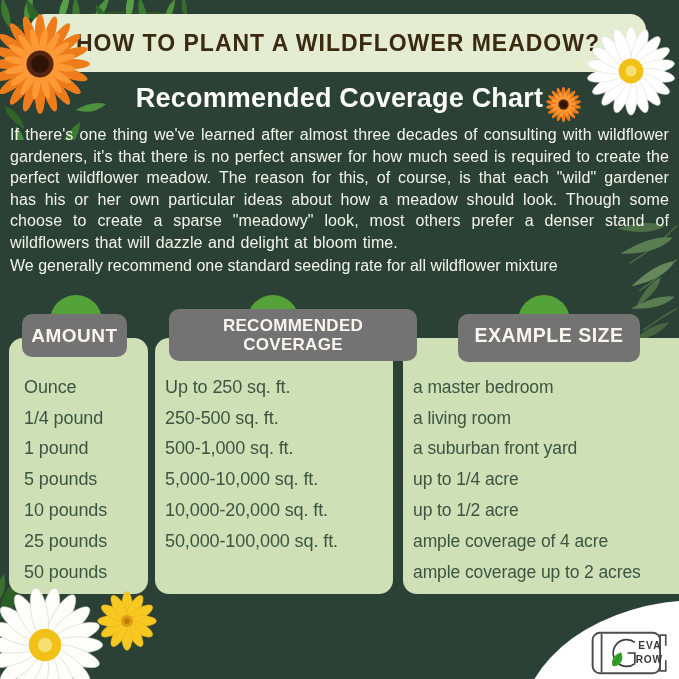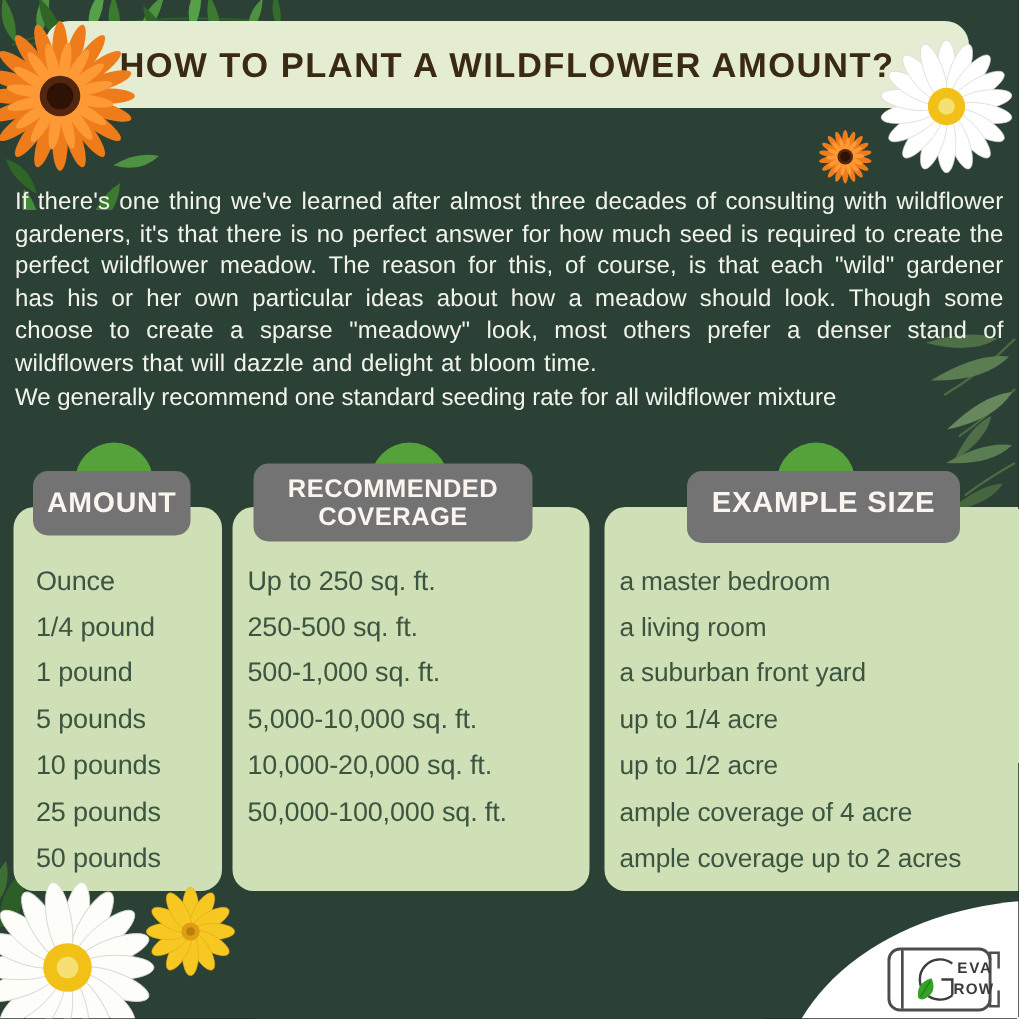--- a/index.html
+++ b/index.html
@@ -25,21 +25,21 @@
   .rec{position:absolute;left:10px;top:257px;width:660px;margin:0;
     font-size:16px;color:#f2f4ec;z-index:2;white-space:nowrap;}
 
   
   .arch{position:absolute;width:52px;height:26px;border-radius:52px 52px 0 0;
     background:#56a23a;z-index:2;}
   .arch1{left:50px;top:295px}.arch2{left:247px;top:295px}.arch3{left:518px;top:295px}
   .hbox{position:absolute;background:#737373;border-radius:10px;color:#faf6ef;
     font-weight:bold;text-align:center;z-index:4;}
   .hbox1{left:22px;top:314px;width:105px;height:43px;line-height:43px;font-size:19px;letter-spacing:.5px;}
-  .hbox2{left:169px;top:309px;width:186px;height:52px;font-size:17px;line-height:19px;
+  .hbox2{left:169px;top:309px;width:248px;height:52px;font-size:17px;line-height:19px;
     padding-top:0;display:flex;align-items:center;justify-content:center;letter-spacing:.3px;}
   .hbox2 span{padding:0 10px;}
   .hbox3{left:458px;top:314px;width:182px;height:48px;line-height:43px;font-size:19.5px;letter-spacing:.5px;}
 
   
   .panel{position:absolute;top:338px;height:256px;background:#cfe0b7;border-radius:14px;z-index:3;}
   .panel1{left:9px;width:139px}
   .panel2{left:155px;width:238px}
   .panel3{left:403px;width:292px}
   .rows{list-style:none;margin:0;padding:34px 0 0 15px;}
@@ -99,22 +99,23 @@
     <use href="#el1" transform="translate(106,78) rotate(160)" fill="#5b7d52"></use>
     <use href="#el1" transform="translate(100,104) rotate(148) scale(0.9)" fill="#46663f"></use>
   </svg>
 
   <svg class="abs bl-corner-leaf" width="40" height="48" viewBox="0 0 40 48">
     <path d="M2 46 Q0 24 16 10 Q22 30 8 46 Z" fill="#2e5e27"></path>
     <path d="M0 30 Q10 18 6 2 Q-6 16 0 30 Z" fill="#3b7030"></path>
   </svg>
 
   <div class="banner">
-    <div class="banner-text">HOW TO PLANT A WILDFLOWER AMOUNT?</div>
-  </div>
+    <div class="banner-text">HOW TO PLANT A WILDFLOWER MEADOW?</div>
+  </div>
+  <div class="subtitle">Recommended Coverage Chart</div>
 
   <p class="para">If there's one thing we've learned after almost three decades of consulting with wildflower gardeners, it's that there is no perfect answer for how much seed is required to create the perfect wildflower meadow. The reason for this, of course, is that each "wild" gardener has his or her own particular ideas about how a meadow should look. Though some choose to create a sparse "meadowy" look, most others prefer a denser stand of wildflowers that will dazzle and delight at bloom time.</p>
   <p class="rec">We generally recommend one standard seeding rate for all wildflower mixture</p>
 
   <div class="arch arch1"></div>
   <div class="hbox hbox1">AMOUNT</div>
   <div class="panel panel1">
     <ul class="rows">
       <li>Ounce</li>
       <li>1/4 pound</li>

